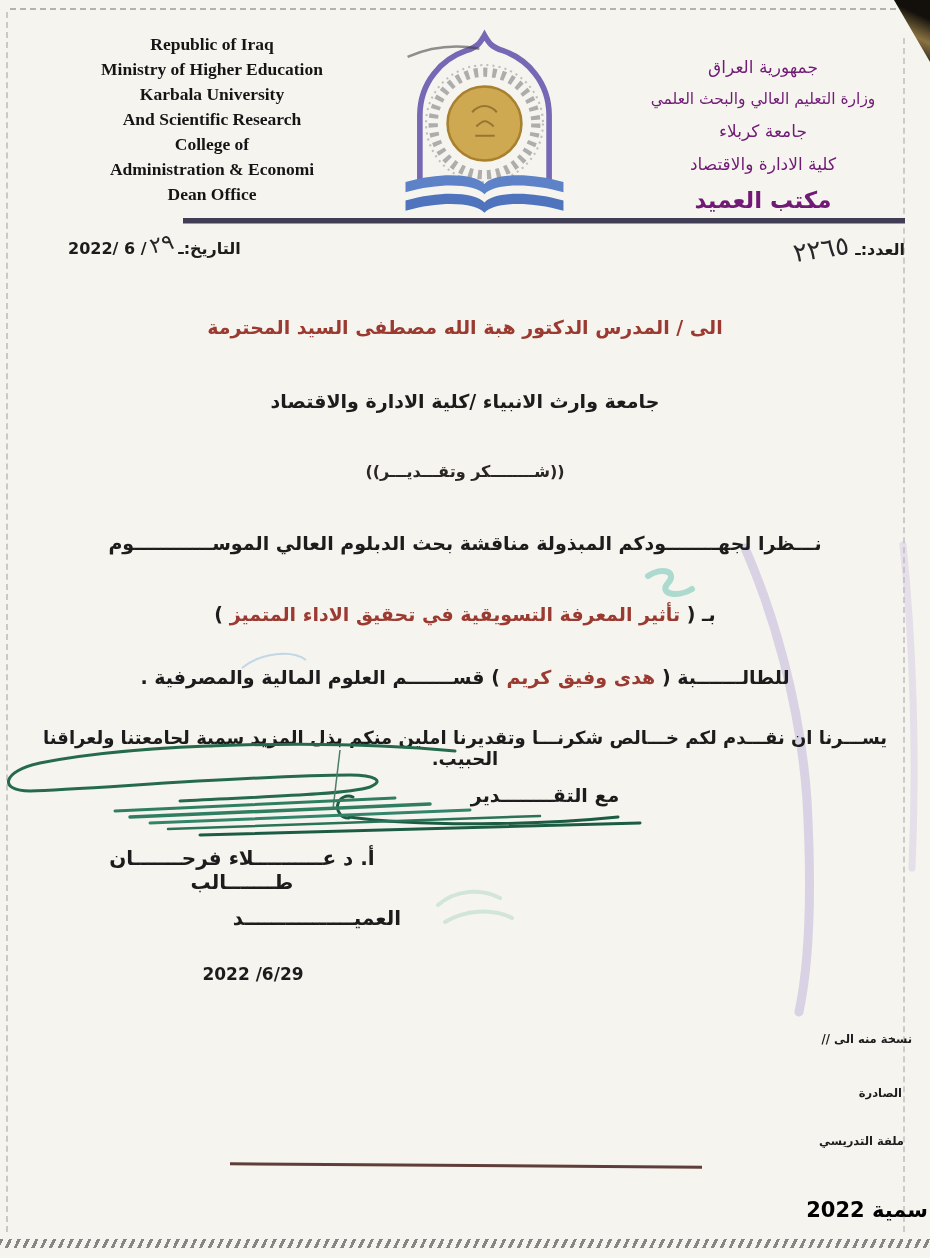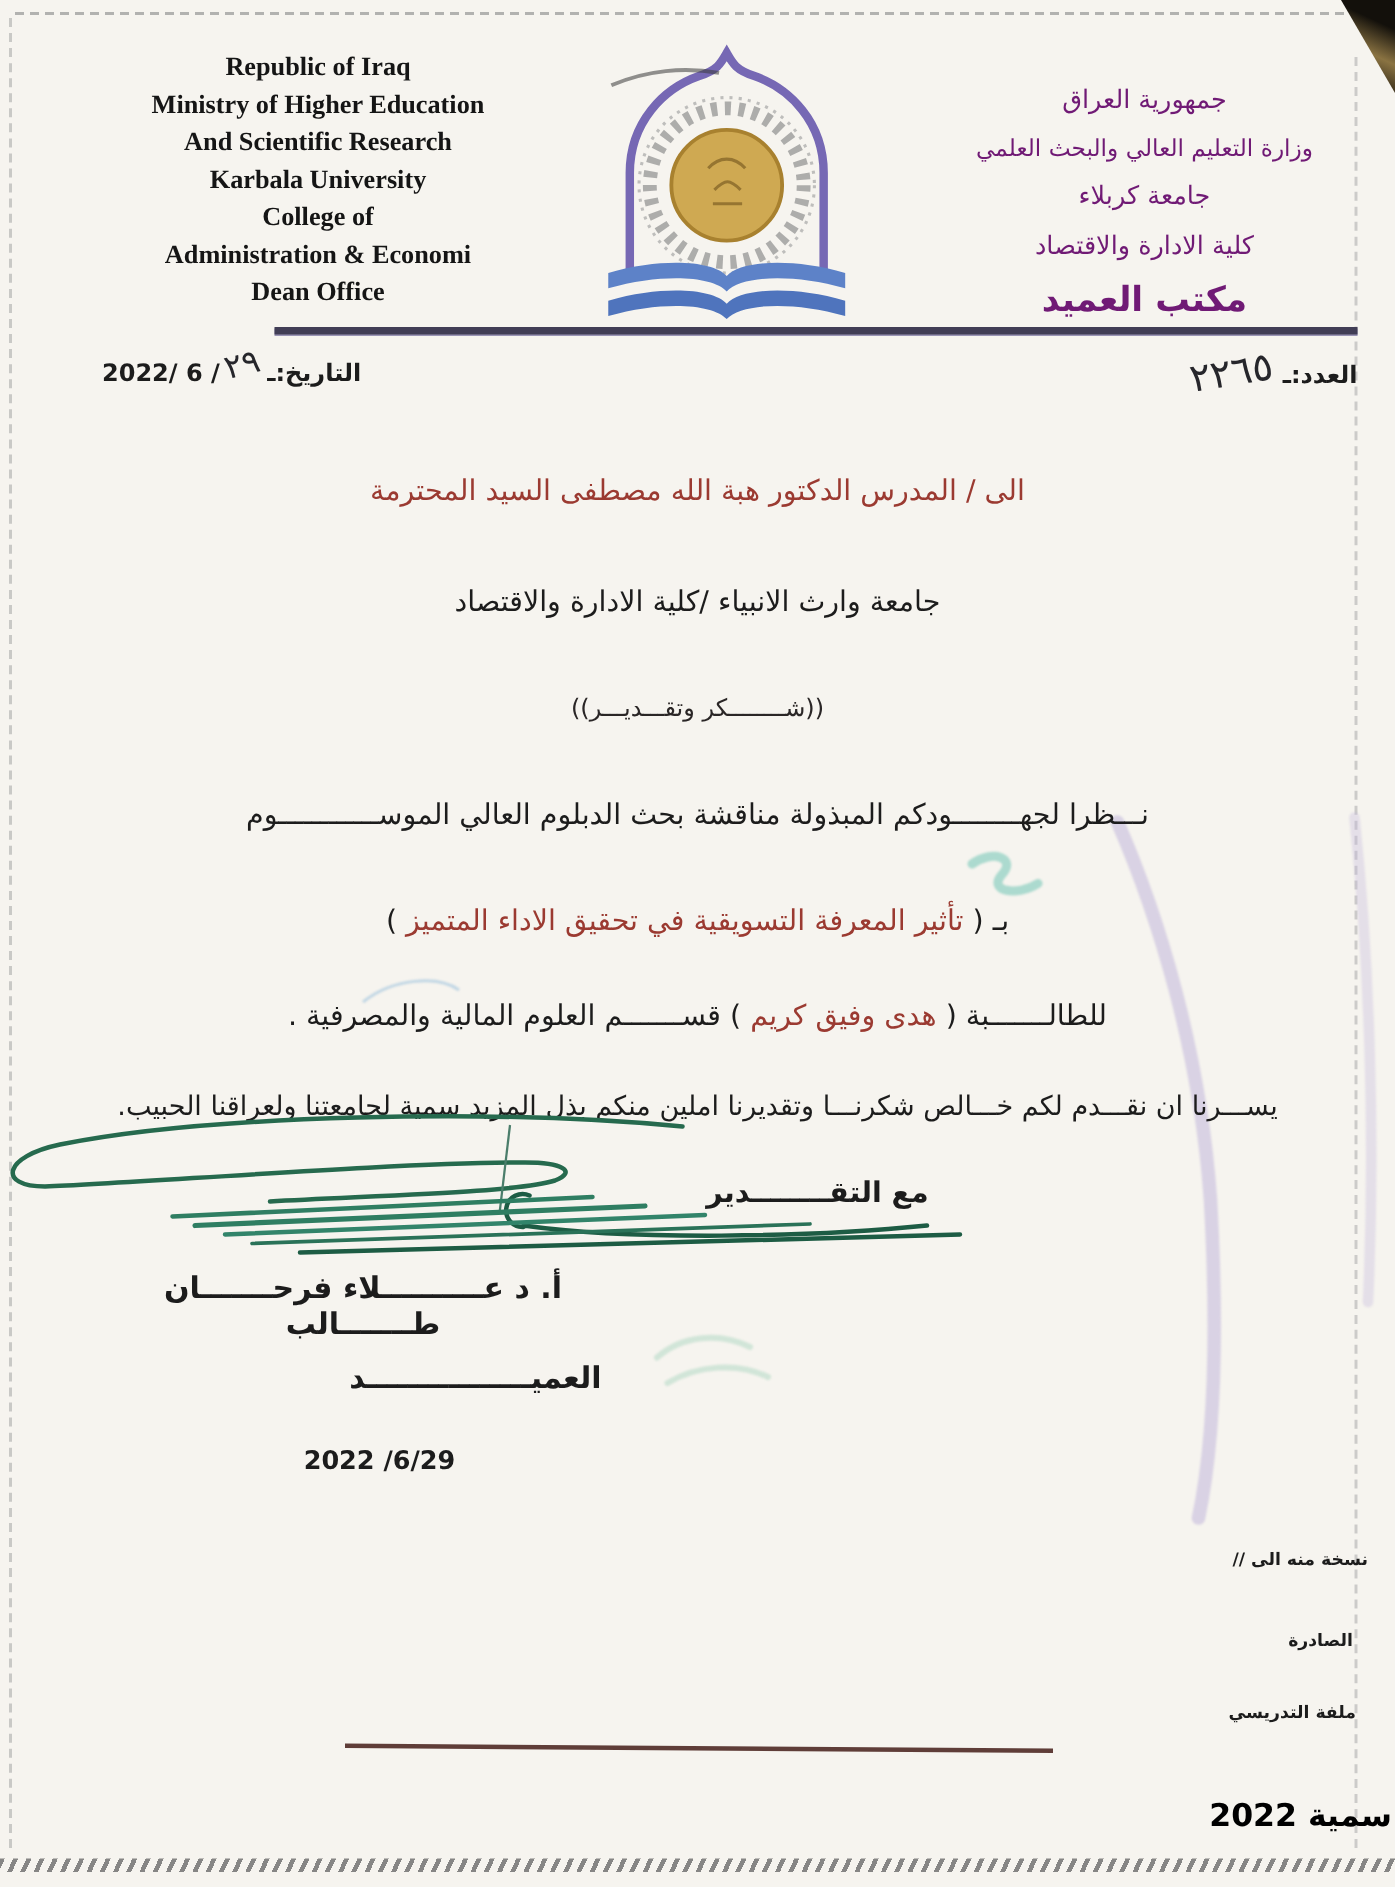--- a/index.html
+++ b/index.html
@@ -31,21 +31,21 @@
   .header-ar .dean{font-size:23px;font-weight:bold;margin-top:8px;}
   .divider{left:183px;top:218px;width:722px;height:5px;background:#413d55;box-shadow:0 1px 0 #9a94b5;}
 
   
   .ref-number{right:25px;top:234px;font-size:16px;font-weight:bold;direction:rtl;display:flex;align-items:center;gap:6px;}
   .ref-date{left:68px;top:236px;font-size:16px;font-weight:bold;direction:rtl;display:flex;align-items:center;gap:4px;}
   .hand{display:inline-block;font-weight:400;font-size:26px;transform:rotate(-9deg);color:#26262b;letter-spacing:2px;}
   .hand-day{font-size:22px;transform:rotate(-14deg) translateY(-5px);}
 
   
-  .line{left:0;width:930px;text-align:center;font-weight:normal;direction:rtl;}
+  .line{left:0;width:930px;text-align:center;font-weight:bold;direction:rtl;}
   .to-line{top:316px;font-size:19px;color:#9b3a31;}
   .univ-line{top:390px;font-size:19px;letter-spacing:.2px;}
   .subject-line{top:462px;font-size:16px;color:#2a2626;}
   .para1{top:532px;font-size:19px;}
   .thesis-line{top:603px;font-size:19px;}
   .student-line{top:666px;font-size:19px;}
   .para2{top:727px;font-size:18px;width:900px;left:15px;}
   .closing{left:470px;top:784px;width:150px;text-align:center;font-size:19px;font-weight:bold;direction:rtl;}
   .signer-name{left:58px;top:846px;width:368px;text-align:center;font-size:20px;font-weight:bold;direction:rtl;}
   .signer-title{left:233px;top:906px;width:168px;text-align:center;font-size:20px;font-weight:bold;direction:rtl;}
@@ -76,22 +76,22 @@
     <path d="M 745,548 C 772,610 800,700 807,800 C 812,890 810,960 799,1012" fill="none" stroke="#b6a8d6" stroke-width="9" stroke-linecap="round" opacity="0.45"></path>
     <path d="M 903,545 C 913,640 917,760 912,868" fill="none" stroke="#c3b7dd" stroke-width="7" stroke-linecap="round" opacity="0.35"></path>
     <path d="M 648,576 C 662,566 678,572 668,583 C 658,594 678,598 692,589" fill="none" stroke="#6fc4b4" stroke-width="6" stroke-linecap="round" opacity="0.55"></path>
     <path d="M 242,668 C 262,652 292,650 306,660" fill="none" stroke="#9fc3de" stroke-width="2" opacity="0.6"></path>
     <path d="M 438,905 C 455,890 480,888 500,898 M 445,922 C 465,910 492,908 512,918" fill="none" stroke="#9ccfb6" stroke-width="4" stroke-linecap="round" opacity="0.4"></path>
   </svg>
 
   <div class="abs header-en en">
     <div>Republic of Iraq</div>
     <div>Ministry of Higher Education</div>
+    <div>Karbala University</div>
     <div>And Scientific Research</div>
-    <div>Karbala University</div>
     <div>College of</div>
     <div>Administration &amp; Economi</div>
     <div>Dean Office</div>
   </div>
 
   <svg class="abs" style="left:385px;top:28px;" width="200" height="190" viewBox="0 0 195 185">
     <path d="M 34,152 L 34,85 C 34,52 56,30 79,22 C 91,18 93,14 97,7 C 101,14 103,18 115,22 C 138,30 160,52 160,85 L 160,152" fill="none" stroke="#7668b4" stroke-width="5.5"></path>
     <circle cx="97" cy="93" r="57" fill="none" stroke="#9a9a9a" stroke-width="2" stroke-dasharray="2 4" opacity="0.6"></circle>
     <circle cx="97" cy="93" r="50" fill="none" stroke="#8f8f8f" stroke-width="9" stroke-dasharray="4 5" opacity="0.7"></circle>
     <circle cx="97" cy="93" r="36" fill="#cfa952" stroke="#a8812f" stroke-width="2.5"></circle>

